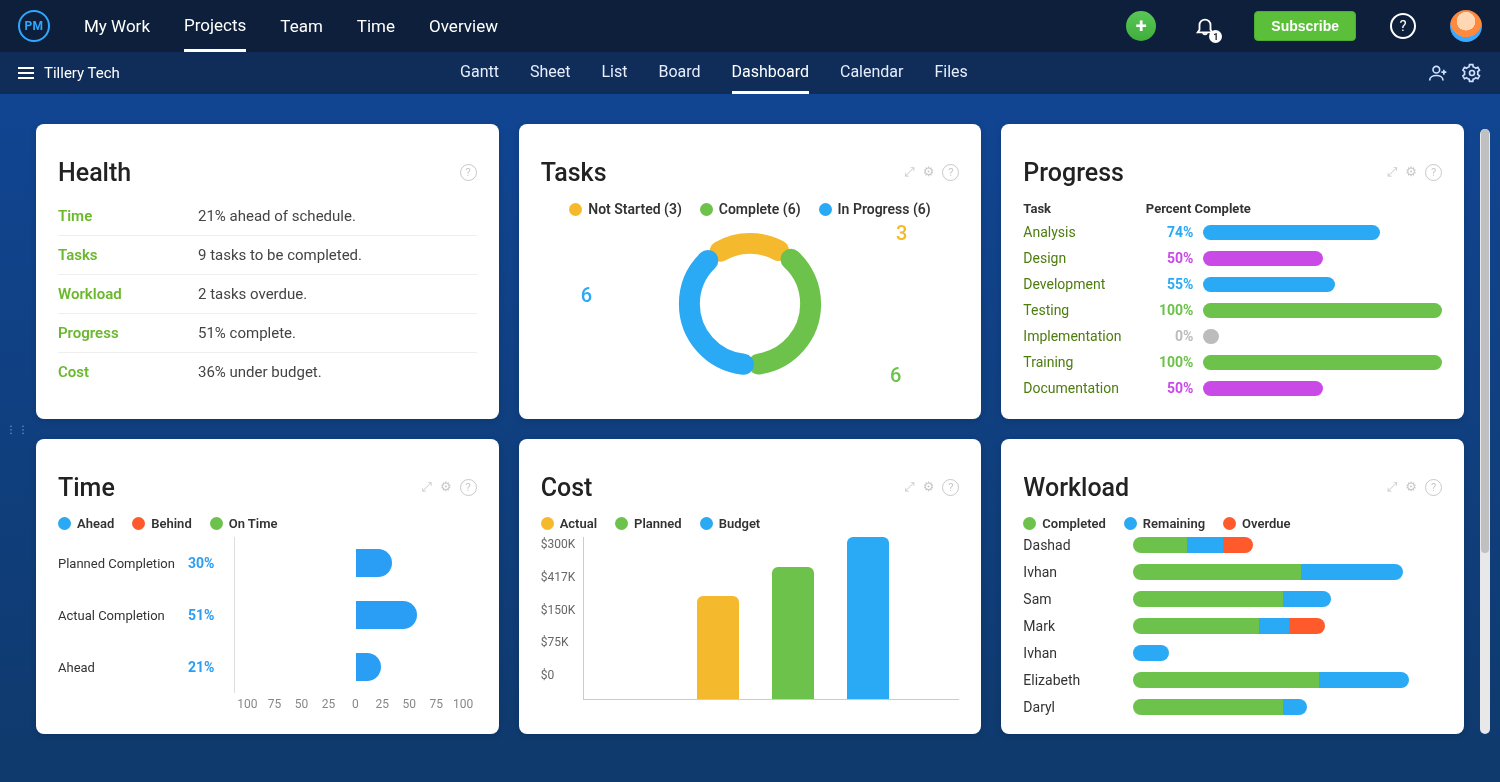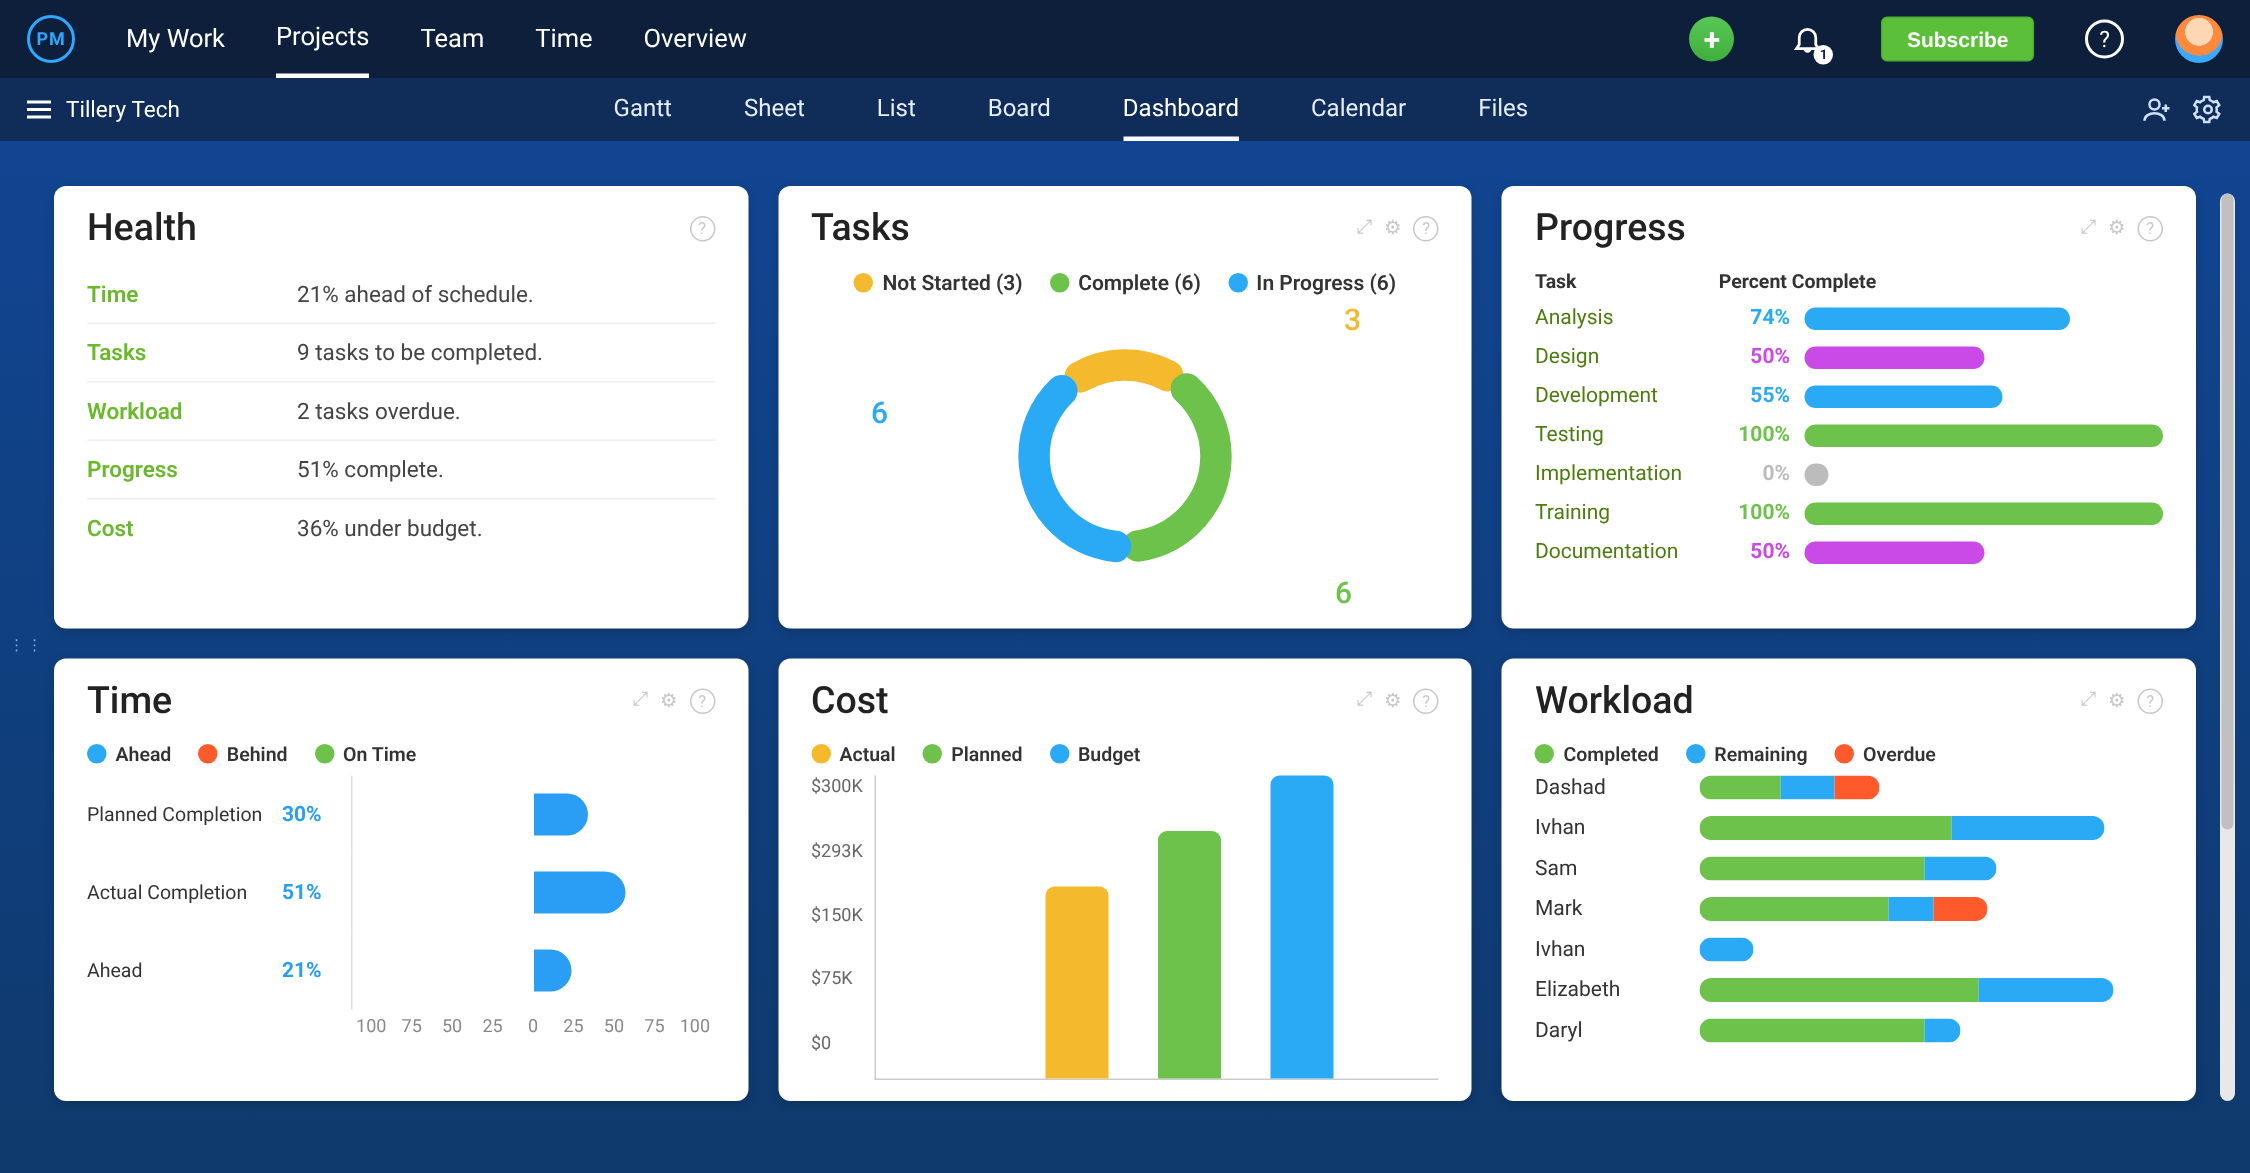--- a/index.html
+++ b/index.html
@@ -53,21 +53,21 @@
     background: radial-gradient(circle at 50% 35%, #ffd7b5 35%, #ff8a3d 36% 60%, #3aa9ff 61%);
   }
   
   .subnav {
     height: 42px; background:#102c58; display:flex; align-items:center;
     padding: 0 18px; color:#fff;
   }
   .hamburger { margin-right: 10px; cursor:pointer; }
   .hamburger div { width:16px; height:2px; background:#fff; margin:3px 0; }
   .subnav .title { font-size:15px; }
-  .subnav .views { flex:1; display:flex; justify-content:center; gap:48px; margin-left:-120px;}
+  .subnav .views { flex:1; display:flex; justify-content:center; gap:31px; margin-left:-120px;}
   .subnav .views a {
     color:#e6eefc; text-decoration:none; font-size:16px; padding-bottom:10px; margin-top:10px;
   }
   .subnav .views a.active { border-bottom:3px solid #fff; color:#fff; }
   .subnav .right { display:flex; gap:14px; align-items:center; color:#cfe0ff; }
   
   .dash {
     padding: 30px 36px 20px 36px;
     display:grid;
     grid-template-columns: repeat(3, 1fr);
@@ -81,21 +81,21 @@
     background:#e8e8e8; border-radius:6px;
   }
   .scrollbar-thumb {
     position:absolute; left:1px; right:1px; top:0; height:70%;
     background:#c0c0c0; border-radius:6px;
   }
   .dots-handle {
     position:absolute; left:6px; top:50%; color:#7aa8e8; font-size:10px; letter-spacing:2px;
   }
   .card {
-    background:#fff; border-radius:8px; padding:14px 22px;
+    background:#fff; border-radius:8px; padding:34px 22px;
     box-shadow: 0 2px 6px rgba(0,0,0,.15);
     display:flex; flex-direction:column; overflow:hidden;
   }
   .card h2 { font-size:25px; font-weight:500; color:#222; }
   .card-head { display:flex; align-items:center; margin-bottom:10px; }
   .card-head .sp { flex:1; }
   .card-ctrls { display:flex; gap:8px; color:#c8c8c8; font-size:13px; }
   .card-ctrls span { cursor:pointer; }
   .expand-icon::before { content:"⤢"; }
   .gear-icon::before { content:"⚙"; }
@@ -399,21 +399,21 @@
       </div>
     </div>
     <div class="legend small" id="cost-legend">
         <span><span class="dot" style="background:#f5b92d"></span>Actual</span>
         <span><span class="dot" style="background:#6cc24a"></span>Planned</span>
         <span><span class="dot" style="background:#2aa9f4"></span>Budget</span>
       </div>
     <div class="cost-body">
       <div class="cost-yaxis" id="cost-yaxis">
           <div>$300K</div>
-          <div>$293K</div>
+          <div>$417K</div>
           <div>$150K</div>
           <div>$75K</div>
           <div>$0</div>
         </div>
       <div class="cost-plot" id="cost-plot">
           <div class="cost-bar" style="left:30%;height:63.33333333333333%;background:#f5b92d"></div>
           <div class="cost-bar" style="left:50%;height:81.66666666666667%;background:#6cc24a"></div>
           <div class="cost-bar" style="left:70%;height:100%;background:#2aa9f4"></div>
         </div>
     </div>

